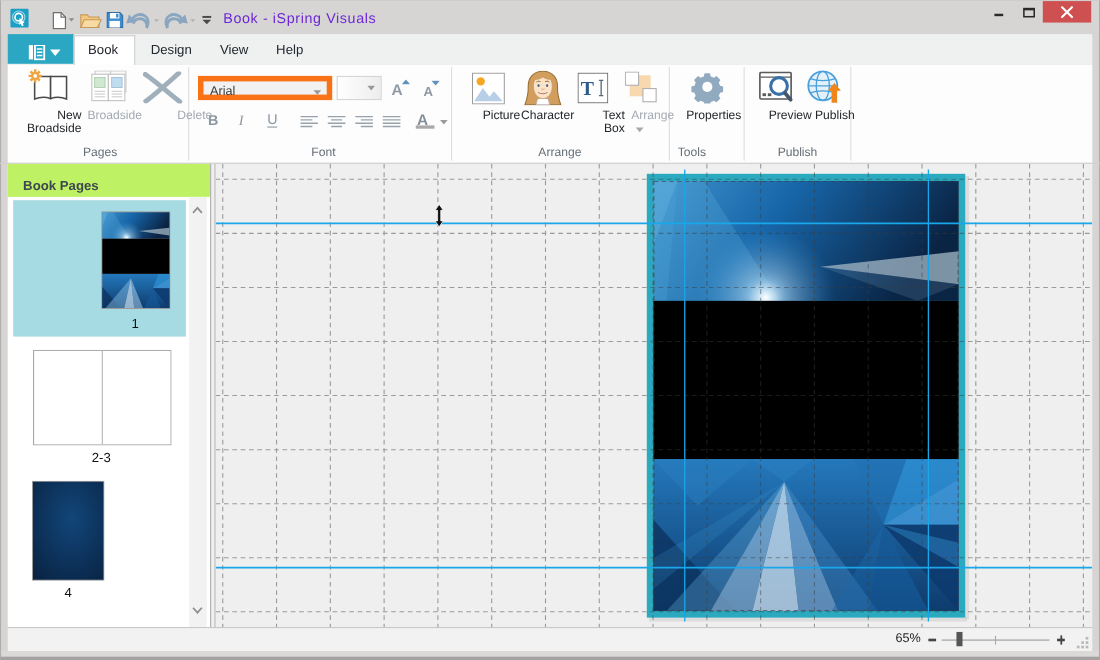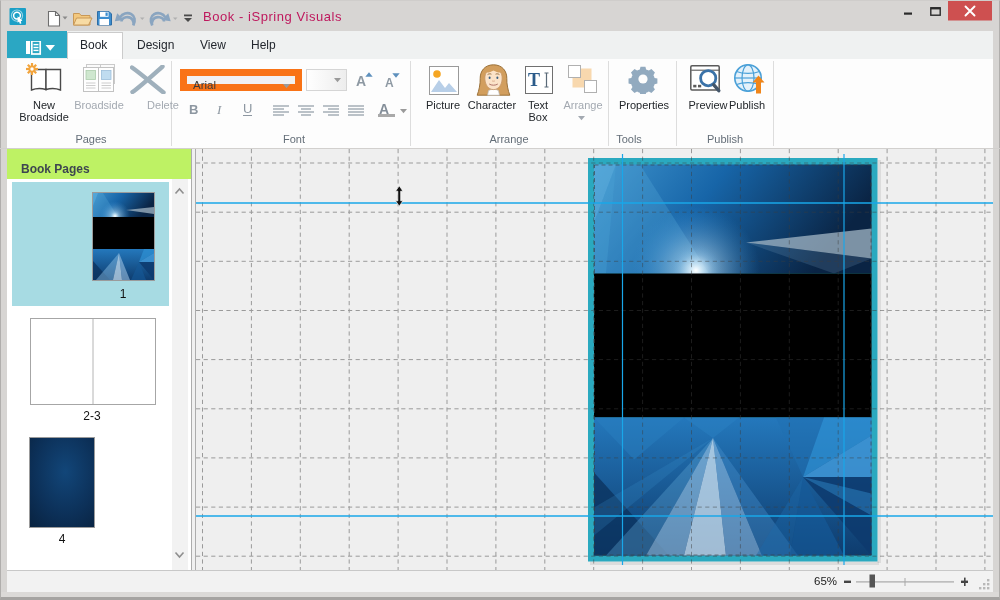--- a/index.html
+++ b/index.html
@@ -1,27 +1,27 @@
 <!DOCTYPE html>
 <html><head>
 <meta charset="utf-8">
 <style>
 *{margin:0;padding:0;box-sizing:border-box}
 html,body{width:1000px;height:600px;overflow:hidden;background:#d7d5d3;font-family:"Liberation Sans",sans-serif;position:relative}
 .abs{position:absolute}
 #outerframe{position:absolute;inset:0;border:1px solid #b0aeac;border-top-color:#cfcdcb;border-bottom:none}
 #bottomframe{position:absolute;left:0;right:0;bottom:0;height:8px;background:#dbd9d7;border-bottom:3px solid #a5a3a1;border-left:1px solid #b0aeac;border-right:1px solid #b0aeac}
 #titlebar{position:absolute;left:1px;top:1px;right:1px;height:30px;background:#d7d5d3}
-#titletext{position:absolute;left:203px;top:9px;font-size:13px;letter-spacing:0.55px;color:#be185d}
+#titletext{position:absolute;left:203px;top:9px;font-size:13px;letter-spacing:0.55px;color:#6d28d9}
 #tabstrip{position:absolute;left:7px;top:31px;width:986px;height:28px;background:#eff1f1}
 #ribbon{position:absolute;left:7px;top:59px;width:986px;height:89px;background:#fdfdfd}
 #ribbonline{position:absolute;left:0px;top:148px;width:1000px;height:1px;background:#d2d0ce}
 .rsep{position:absolute;top:61px;width:1px;height:85px;background:#dddddd}
 .grouplabel{position:absolute;top:133px;font-size:11px;color:#646e78;text-align:center;white-space:nowrap}
-.btnlabel{position:absolute;font-size:11px;color:#23272b;text-align:center;white-space:nowrap}
+.btnlabel{position:absolute;font-size:11px;color:#23272b;text-align:right;white-space:nowrap}
 .btnlabel.dis{color:#a3a9b1}
 #menubtn{position:absolute;left:7px;top:31px;width:60px;height:26.5px;background:#2ba7c3}
 #booktab{position:absolute;left:67px;top:32px;width:56px;height:27px;background:#ffffff;border:1px solid #cbcbcb;border-bottom:none}
 .tabtext{position:absolute;top:38px;font-size:12px;color:#23272e}
 #leftpanel{position:absolute;left:7px;top:149px;width:184px;height:421px;background:#ffffff}
 #panelheader{position:absolute;left:7px;top:149px;width:184px;height:30px;background:#bef264}
 #panelheader span{position:absolute;left:14px;top:13px;font-size:12px;font-weight:bold;color:#3e4650}
 #panelborder{position:absolute;left:191px;top:149px;width:5px;height:421px;background:#f0f0f0;border-left:1px solid #acacac;border-right:1px solid #acacac}
 #scrolltrack{position:absolute;left:172px;top:179px;width:15.5px;height:391px;background:#f2f2f2}
 #item1{position:absolute;left:12px;top:182px;width:157px;height:124px;background:#a7dbe3}
@@ -125,21 +125,21 @@
         <line x1="21.5" y1="21.5" x2="31" y2="21.5"></line>
         <line x1="21.5" y1="24" x2="31" y2="24"></line>
   </g>
   </g>
 </svg>
 <svg class="abs" style="left:130px;top:65px" width="36" height="29" viewBox="0 0 36 29">
   <path d="M2 2.5 C10 8 24 20 33.5 27.5" fill="none" stroke="#9fb0bc" stroke-width="4.4" stroke-linecap="round"></path>
   <path d="M32.5 1.5 C24 9 11 21 2.5 27" fill="none" stroke="#9fb0bc" stroke-width="4.4" stroke-linecap="round"></path>
 </svg>
 
-<div class="abs" style="left:180px;top:69px;width:122px;height:21.5px;background:#f1f1f1;border:7px solid #f97316">
+<div class="abs" style="left:180px;top:69px;width:122px;height:21.5px;background:#f1f1f1;border:5px solid #f97316">
   <span style="position:absolute;left:6px;top:3px;font-size:11.5px;color:#3a3a3a">Arial</span>
   <svg style="position:absolute;right:4px;top:7px" width="9" height="6" viewBox="0 0 9 6">
       <path d="M1 1 h7 l-3.5 4.2 Z" fill="#9a9a9a"></path>
     </svg>
 </div>
 <div class="abs" style="left:306px;top:69px;width:41px;height:21.5px;background:linear-gradient(to right,#ffffff,#ededed);border:1px solid #d5d5d5">
   <svg style="position:absolute;right:4px;top:7px" width="9" height="6" viewBox="0 0 9 6">
       <path d="M1 1 h7 l-3.5 4.2 Z" fill="#9a9a9a"></path>
     </svg>
 </div>

